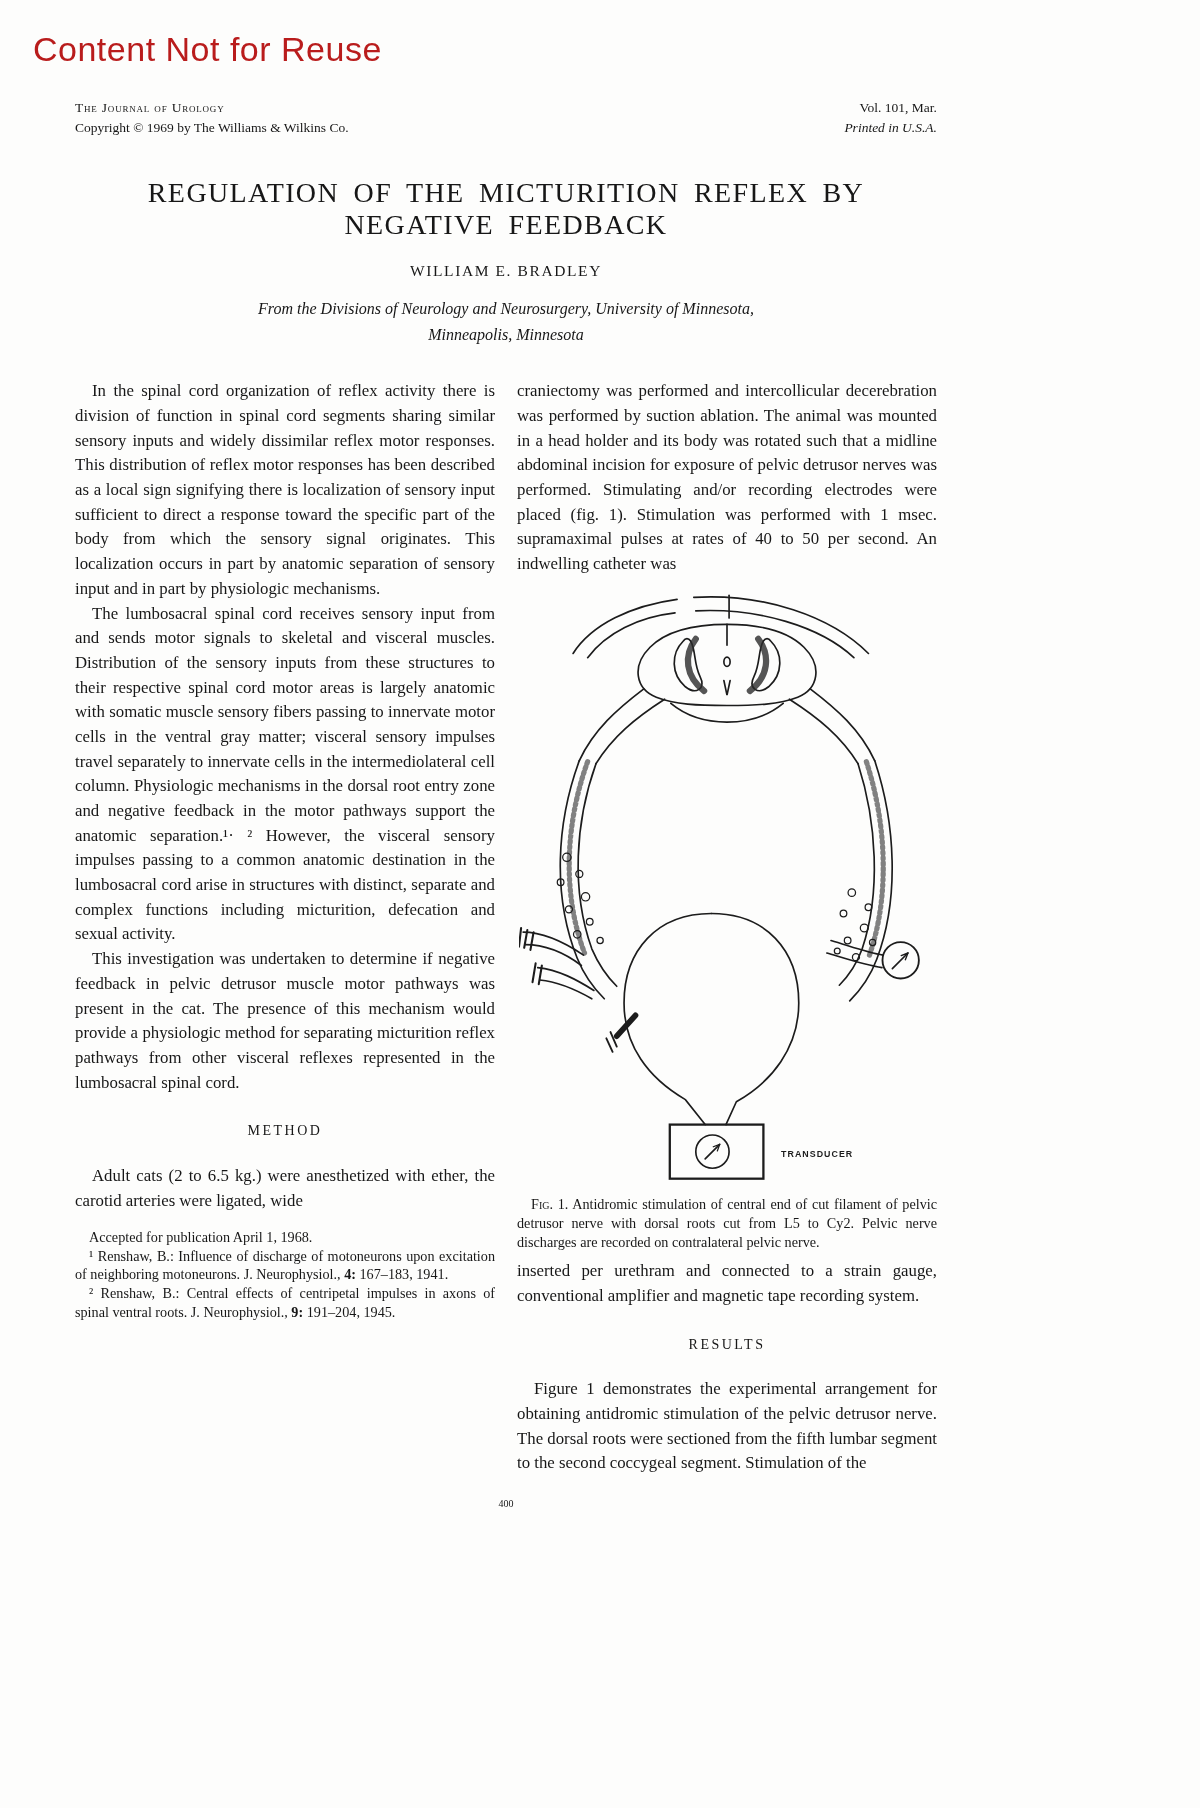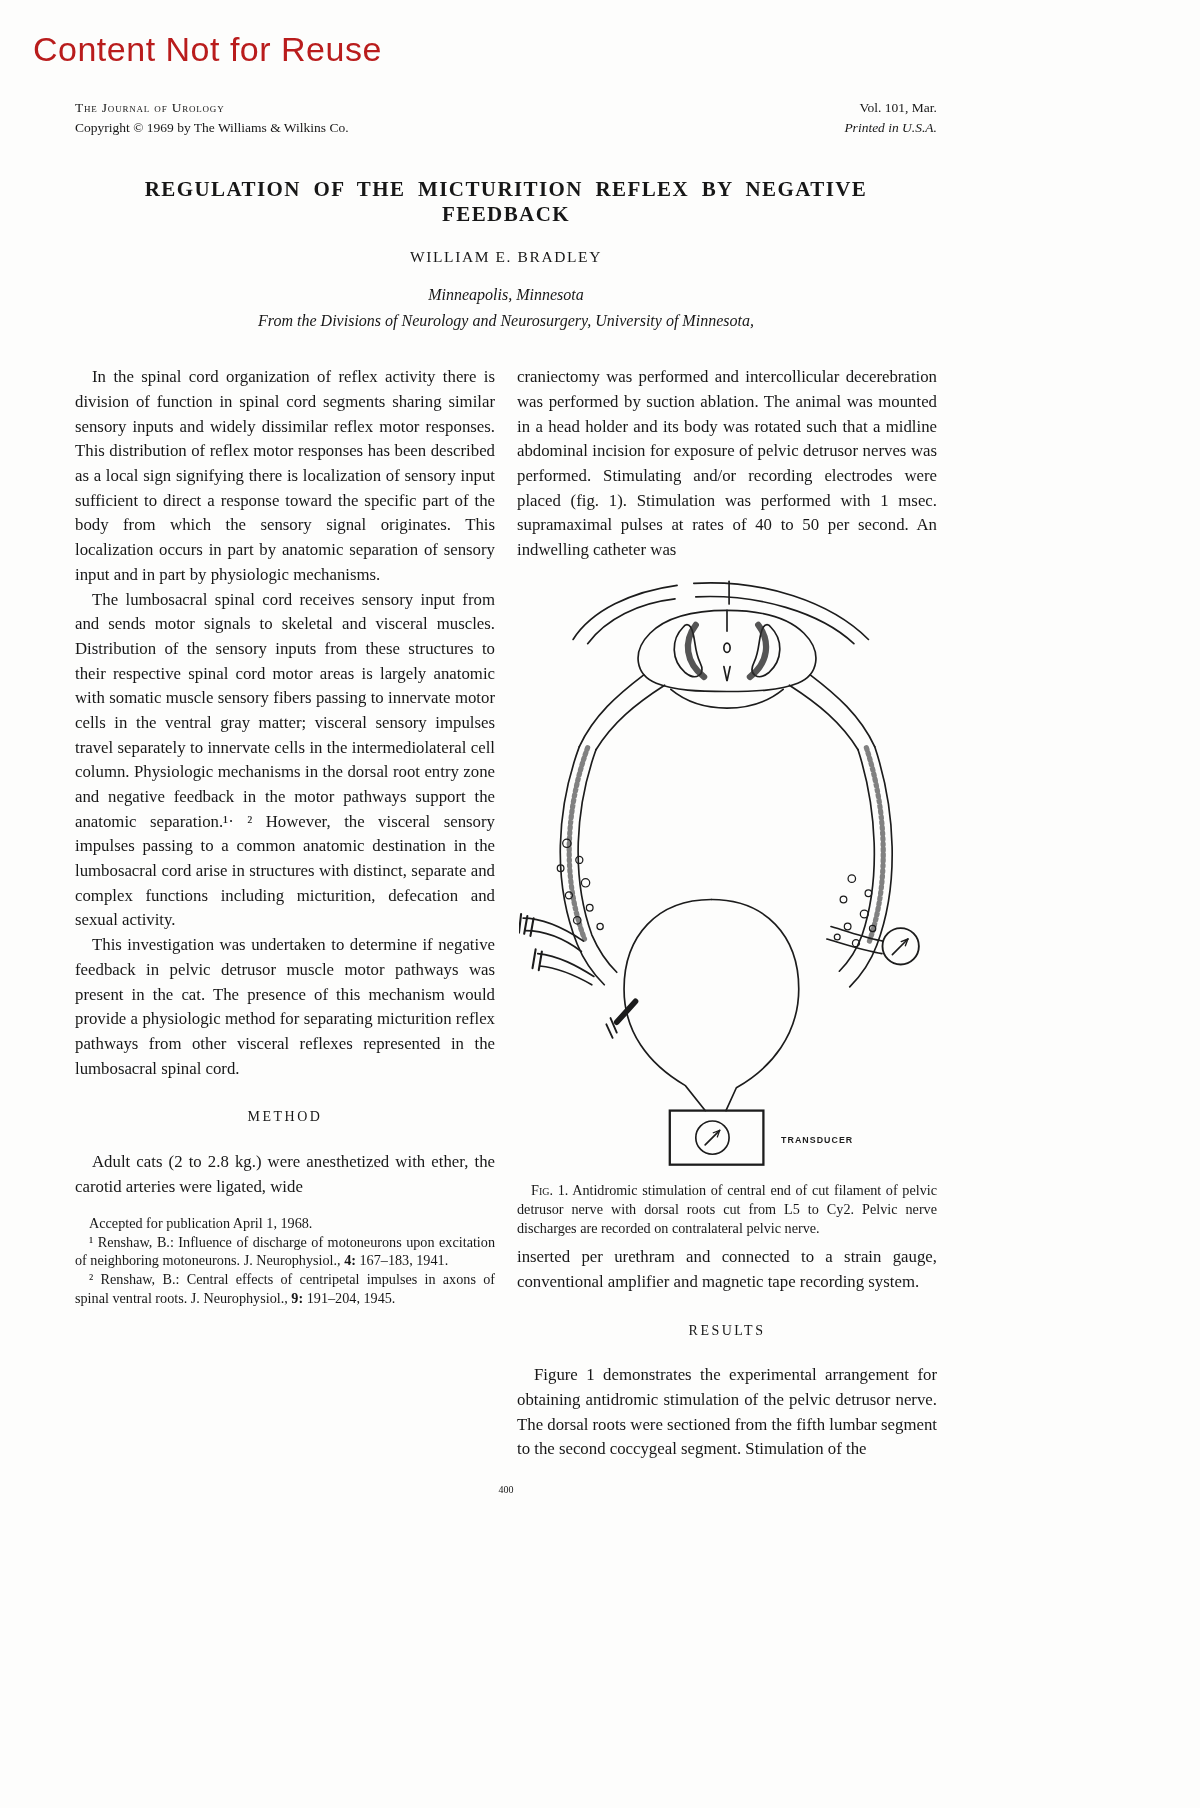--- a/index.html
+++ b/index.html
@@ -17,22 +17,22 @@
     position:absolute;left:33px;top:30px;
     font-family:"Liberation Sans", sans-serif;
     font-size:34px;color:#b91c1c;letter-spacing:.5px;
   }
   .content{position:absolute;left:75px;top:98px;width:862px;}
   .masthead{display:flex;justify-content:space-between;font-size:13.5px;line-height:1.45;}
   .journal-name{font-variant:small-caps;letter-spacing:.8px;}
   .m-right{text-align:right;}
   .printed{font-style:italic;font-family:Liberation Serif, serif;}
   .title{
-    margin:40px 0 0 0;text-align:center;font-weight:bold;
-    font-size:21px;letter-spacing:1.4px;word-spacing:6px;
+    margin:40px 0 0 0;text-align:center;font-weight:normal;
+    font-size:28px;letter-spacing:1.4px;word-spacing:6px;
   }
   .author{margin-top:21px;text-align:center;font-size:15.5px;letter-spacing:1.6px;}
   .affiliation{margin-top:16px;text-align:center;font-style:italic;font-size:16px;line-height:1.6;}
   .columns{display:flex;gap:22px;margin-top:32px;}
   .col{width:420px;text-align:justify;font-size:16.8px;line-height:1.47;}
   .col p{margin:0;}
   p.indent{text-indent:17px;}
   .section-heading{
     text-align:center;font-weight:normal;font-size:14px;
     letter-spacing:2.5px;margin:26px 0 22px 0;
@@ -62,32 +62,32 @@
       </div>
       <div class="m-right">
         <div class="vol">Vol. 101, Mar.</div>
         <div class="printed">Printed in U.S.A.</div>
       </div>
     </header>
 
     <h1 class="title">REGULATION OF THE MICTURITION REFLEX BY NEGATIVE FEEDBACK</h1>
     <div class="author">WILLIAM E. BRADLEY</div>
     <div class="affiliation">
+      <div>From the Divisions of Neurology and Neurosurgery, University of Minnesota,</div>
       <div>Minneapolis, Minnesota</div>
-      <div>From the Divisions of Neurology and Neurosurgery, University of Minnesota,</div>
     </div>
 
     <div class="columns">
 
       <div class="col">
         <p class="indent">In the spinal cord organization of reflex activity there is division of function in spinal cord segments sharing similar sensory inputs and widely dissimilar reflex motor responses. This distribution of reflex motor responses has been described as a local sign signifying there is localization of sensory input sufficient to direct a response toward the specific part of the body from which the sensory signal originates. This localization occurs in part by anatomic separation of sensory input and in part by physiologic mechanisms.</p>
         <p class="indent">The lumbosacral spinal cord receives sensory input from and sends motor signals to skeletal and visceral muscles. Distribution of the sensory inputs from these structures to their respective spinal cord motor areas is largely anatomic with somatic muscle sensory fibers passing to innervate motor cells in the ventral gray matter; visceral sensory impulses travel separately to innervate cells in the intermediolateral cell column. Physiologic mechanisms in the dorsal root entry zone and negative feedback in the motor pathways support the anatomic separation.¹· ² However, the visceral sensory impulses passing to a common anatomic destination in the lumbosacral cord arise in structures with distinct, separate and complex functions including micturition, defecation and sexual activity.</p>
         <p class="indent">This investigation was undertaken to determine if negative feedback in pelvic detrusor muscle motor pathways was present in the cat. The presence of this mechanism would provide a physiologic method for separating micturition reflex pathways from other visceral reflexes represented in the lumbosacral spinal cord.</p>
         <h2 class="section-heading">METHOD</h2>
-        <p class="indent">Adult cats (2 to 2.8 kg.) were anesthetized with ether, the carotid arteries were ligated, wide</p>
+        <p class="indent">Adult cats (2 to 6.5 kg.) were anesthetized with ether, the carotid arteries were ligated, wide</p>
         <div class="footnotes">
           <p>Accepted for publication April 1, 1968.</p>
           <p><span>¹ Renshaw, B.: Influence of discharge of motoneurons upon excitation of neighboring motoneurons. J. Neurophysiol., </span><span class="vol-bold">4:</span><span> 167–183, 1941.</span></p>
           <p><span>² Renshaw, B.: Central effects of centripetal impulses in axons of spinal ventral roots. J. Neurophysiol., </span><span class="vol-bold">9:</span><span> 191–204, 1945.</span></p>
         </div>
       </div>
 
       <div class="col">
         <p>craniectomy was performed and intercollicular decerebration was performed by suction ablation. The animal was mounted in a head holder and its body was rotated such that a midline abdominal incision for exposure of pelvic detrusor nerves was performed. Stimulating and/or recording electrodes were placed (fig. 1). Stimulation was performed with 1 msec. supramaximal pulses at rates of 40 to 50 per second. An indwelling catheter was</p>
 

